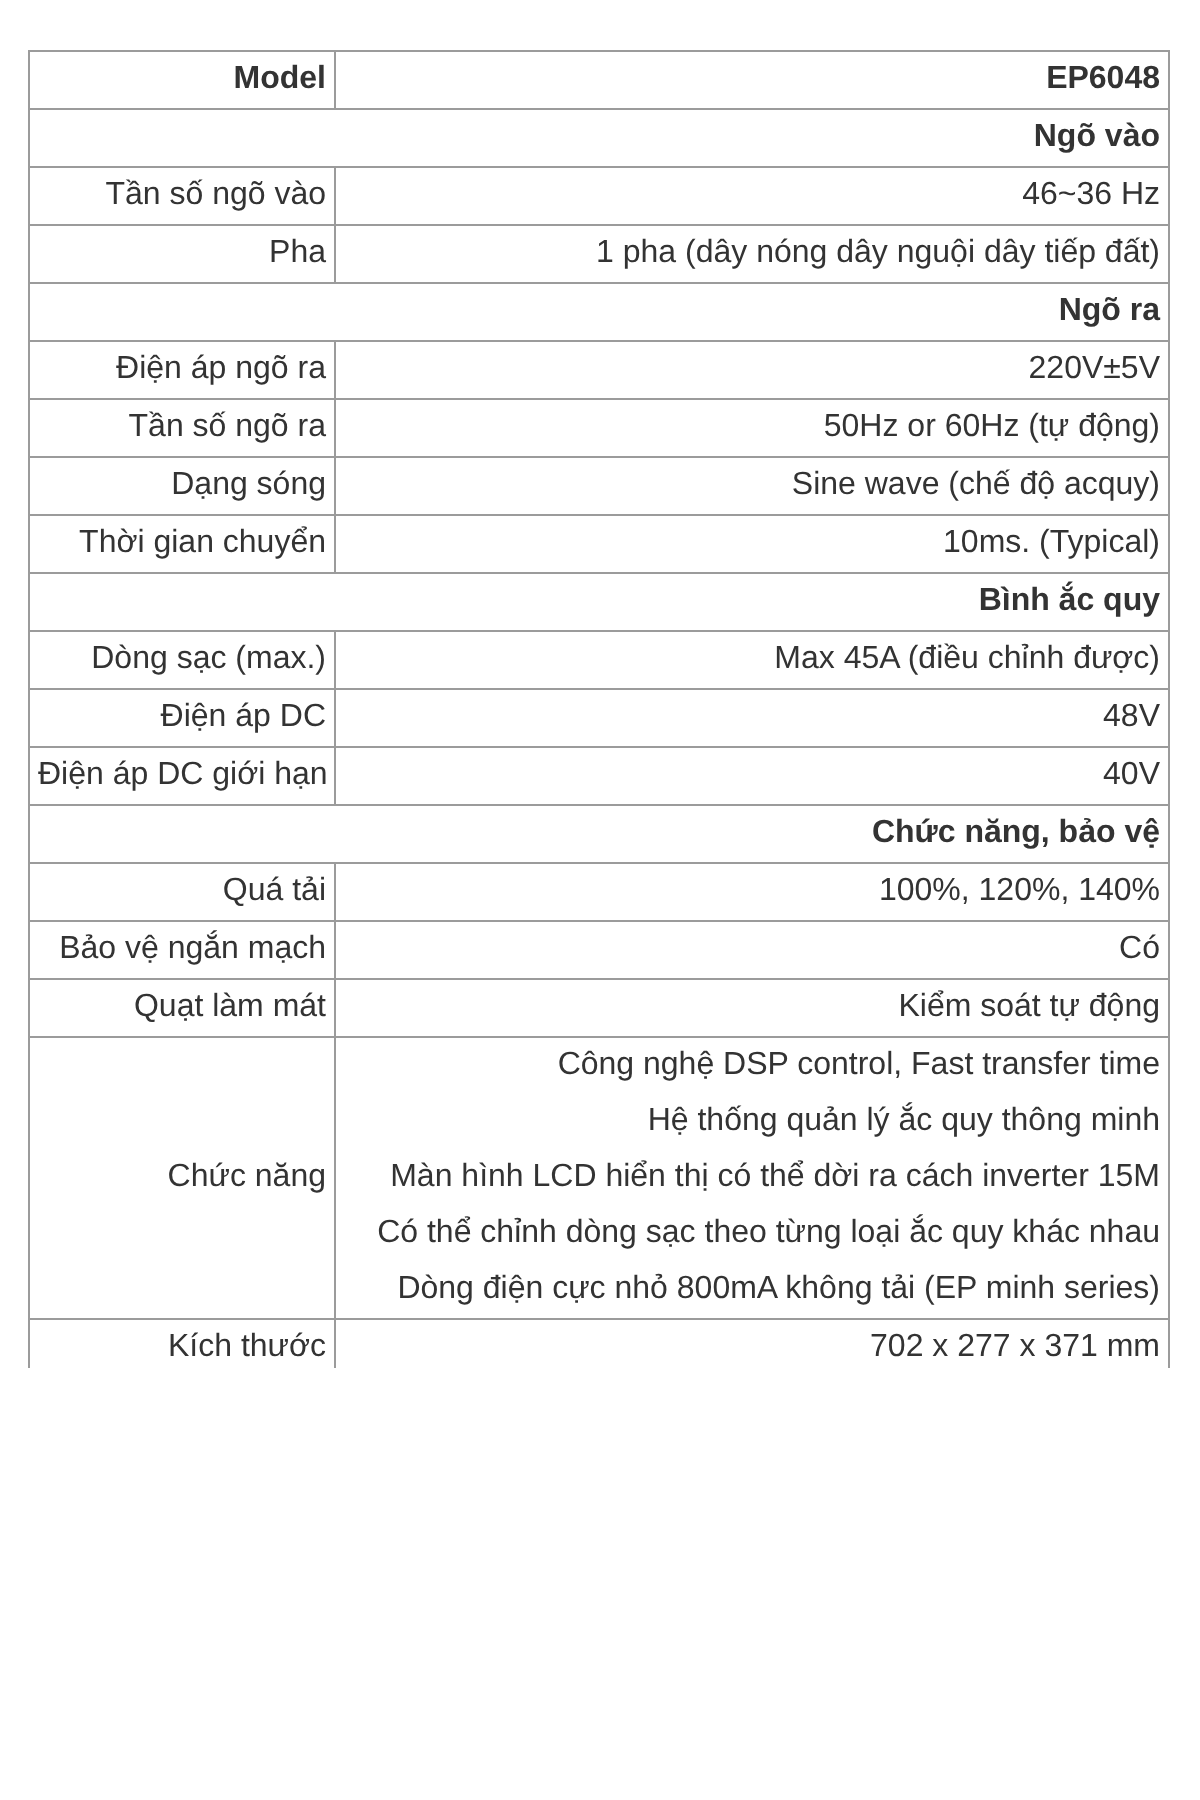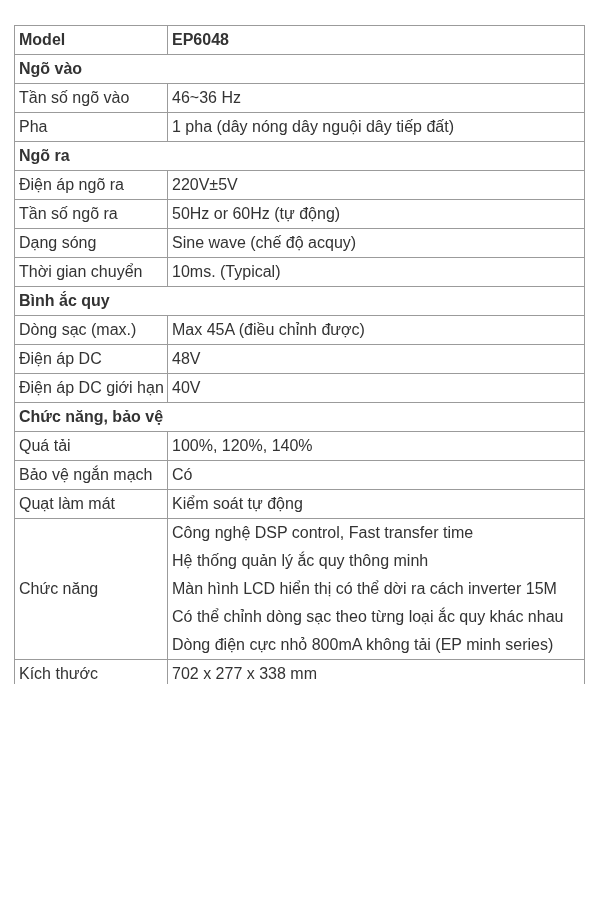--- a/index.html
+++ b/index.html
@@ -12,20 +12,21 @@
     padding:0;
     background:var(--background);
     font-family:"Liberation Sans","DejaVu Sans",sans-serif;
   }
   .page{
     position:relative;
     width:600px;
     height:684px;
     background:var(--background);
     overflow:hidden;
+    text-align:right;
   }
   table.spec{
     border-collapse:collapse;
     position:absolute;
     left:14px;
     top:25px;
     width:570px;
     table-layout:fixed;
   }
   table.spec td{
@@ -127,21 +128,21 @@
           <td class="value">
             <div>Công nghệ DSP control, Fast transfer time</div>
             <div>Hệ thống quản lý ắc quy thông minh</div>
             <div>Màn hình LCD hiển thị có thể dời ra cách inverter 15M</div>
             <div>Có thể chỉnh dòng sạc theo từng loại ắc quy khác nhau</div>
             <div>Dòng điện cực nhỏ 800mA không tải (EP minh series)</div>
           </td>
         </tr>
         <tr>
           <td class="label">Kích thước</td>
-          <td class="value">702 x 277 x 338 mm</td>
+          <td class="value">702 x 277 x 371 mm</td>
         </tr>
         <tr>
           <td class="label">Trong lượng</td>
           <td class="value">44.5kg</td>
         </tr>
       </tbody>
   </table>
 </div>
 
 </body></html>

